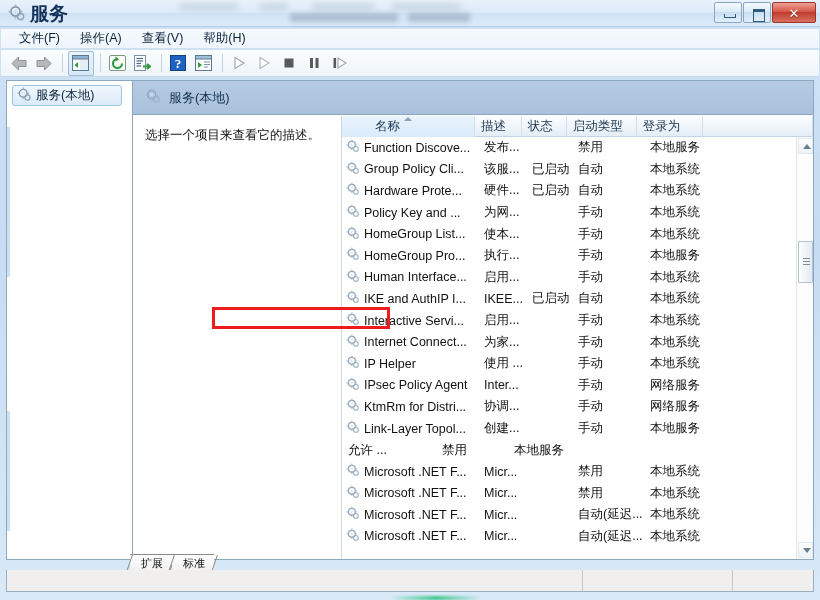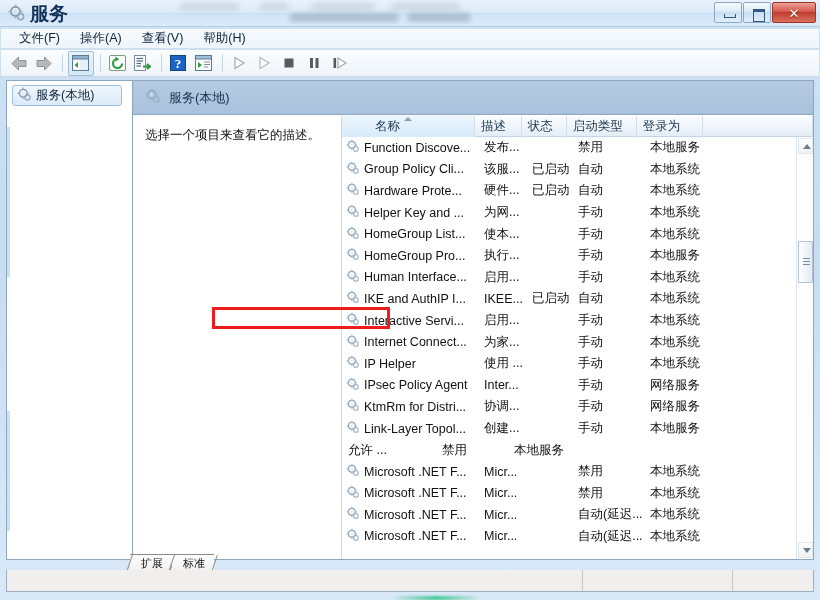--- a/index.html
+++ b/index.html
@@ -480,21 +480,21 @@
                     <circle cx="7.5" cy="7.5" r="4.4" fill="none" stroke="#93a9be" stroke-width="1.7"></circle>
                     <circle cx="7.5" cy="7.5" r="1.5" fill="#dce8f3"></circle>
                     <g fill="#a9bdd0">
                       <rect x="6.8" y="0.7" width="1.5" height="2.3"></rect>
                       <rect x="6.8" y="12" width="1.5" height="2.3"></rect>
                       <rect x="0.7" y="6.8" width="2.3" height="1.5"></rect>
                       <rect x="12" y="6.8" width="2.3" height="1.5"></rect>
                     </g>
                     <circle cx="12.7" cy="12.7" r="3" fill="none" stroke="#9db1c5" stroke-width="1.4"></circle>
                   </svg></span>
-                <span class="nm">Helper Key and ...</span>
+                <span class="nm">Policy Key and ...</span>
               </div>
               <div class="c" style="width: 48px;">为网...</div>
               <div class="c" style="width: 46px;"></div>
               <div class="c" style="width: 72px;">手动</div>
               <div class="c" style="width: 68px;">本地系统</div>
             </div>
             <div class="row">
               <div class="c name" style="width: 136px;">
                 <span><svg width="14" height="14" viewBox="0 0 18 18">
                     <circle cx="7.5" cy="7.5" r="4.4" fill="none" stroke="#93a9be" stroke-width="1.7"></circle>

